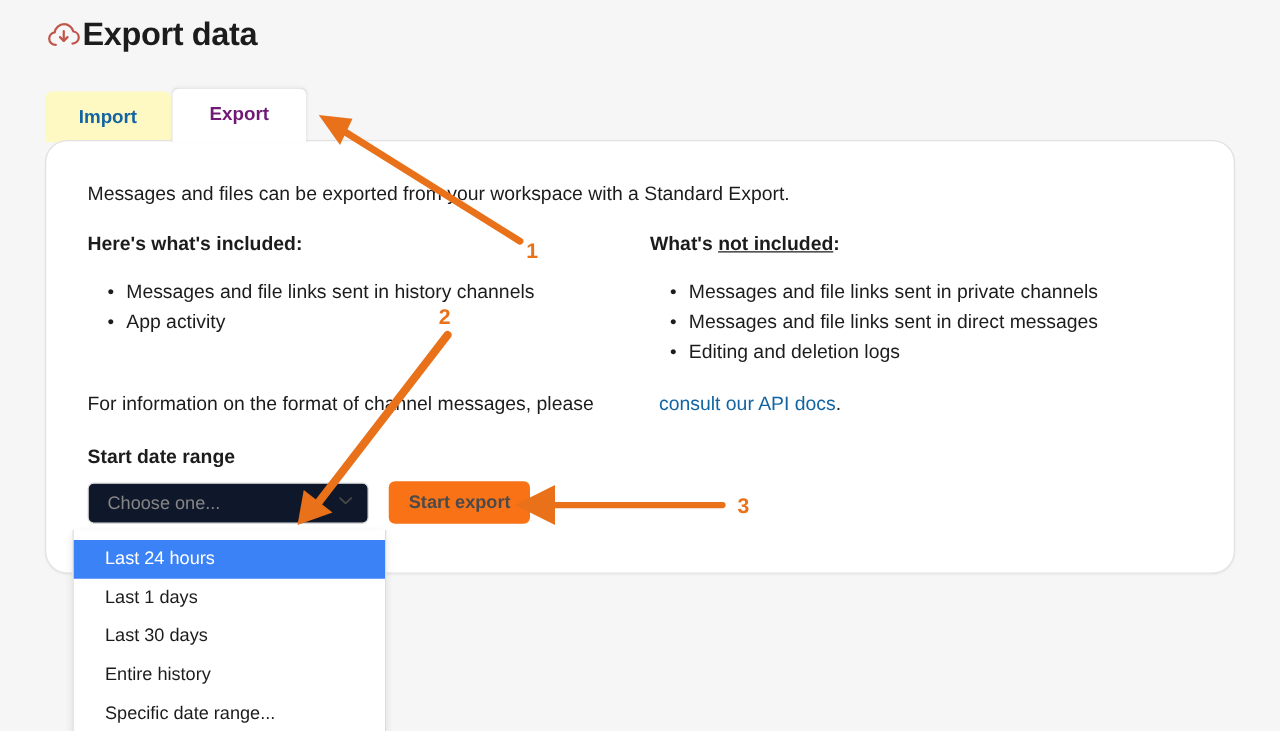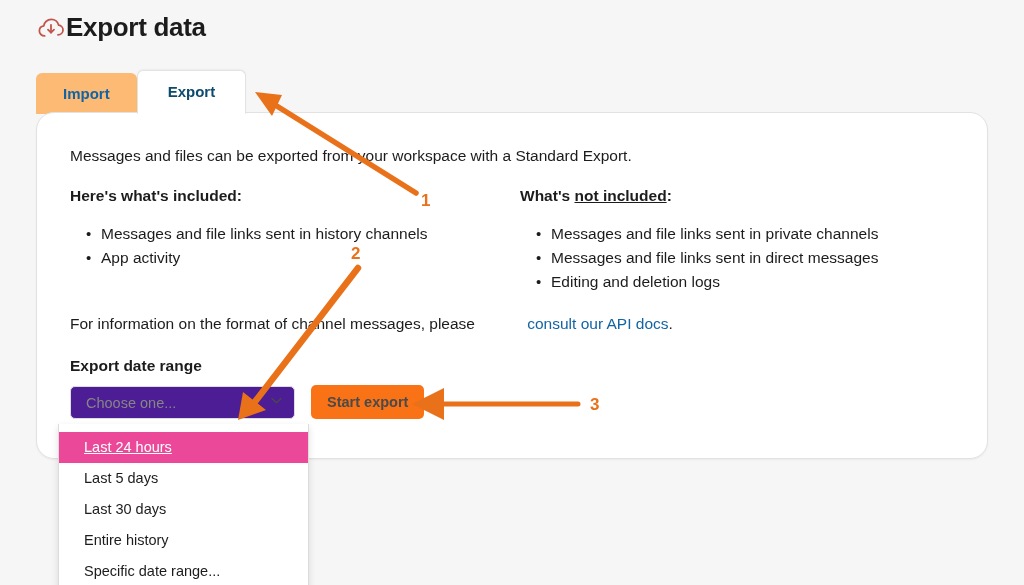--- a/index.html
+++ b/index.html
@@ -43,35 +43,35 @@
     left: 36px;
     top: 68px;
     display: flex;
     align-items: flex-end;
     height: 46px;
   }
   .tab {
     font-size: 15px;
     padding: 12px 26px 13px 26px;
     line-height: 1;
-    background: #fdba74;
+    background: #fef9c3;
     border: 1px solid transparent;
     border-bottom: none;
     border-radius: 6px 6px 0 0;
     position: relative;
     cursor: pointer;
     white-space: nowrap;
   }
   .tab.inactive {
     color: #1264a3;
     font-weight: bold;
   }
   .tab.active {
     background: #ffffff;
-    color: #0c4a6e;
+    color: #701a75;
     font-weight: bold;
     border-color: #e2e2e2;
     border-bottom: 1px solid #ffffff;
     padding: 13px 30px 14px 30px;
     z-index: 3;
     box-shadow: 0 -1px 2px rgba(0,0,0,0.04);
   }
 
   
   .card {
@@ -157,21 +157,21 @@
     color: #1d1c1d;
   }
 
   
   .select-box {
     position: absolute;
     left: 33px;
     top: 273px;
     width: 225px;
     height: 33px;
-    background: #4c1d95;
+    background: #0f172a;
     border: 1px solid #dddddd;
     border-radius: 5px;
     display: flex;
     align-items: center;
     padding: 0 10px 0 15px;
     box-sizing: border-box;
     cursor: pointer;
     z-index: 4;
   }
   .select-placeholder {
@@ -219,23 +219,22 @@
   }
   .dropdown-item {
     font-size: 14.5px;
     color: #1d1c1d;
     padding: 6px 0 6px 25px;
     line-height: 19px;
     cursor: pointer;
     white-space: nowrap;
   }
   .dropdown-item.selected {
-    background: #ec4899;
+    background: #3b82f6;
     color: #ffffff;
-    text-decoration: underline;
   }
 
   
   .annotations {
     position: absolute;
     left: 0;
     top: 0;
     width: 1024px;
     height: 585px;
     pointer-events: none;
@@ -288,37 +287,37 @@
       <ul class="bullets">
         <li>Messages and file links sent in private channels</li>
         <li>Messages and file links sent in direct messages</li>
         <li>Editing and deletion logs</li>
       </ul>
     </div>
   </div>
 
   <div class="api-line"><span>For information on the format of channel messages, please </span><a class="api-link">consult our API docs</a><span>.</span></div>
 
-  <div class="field-label">Export date range</div>
+  <div class="field-label">Start date range</div>
 
   <div class="select-box">
     <span class="select-placeholder">Choose one...</span>
     <span>
       <svg class="chevron" viewBox="0 0 16 16" fill="none">
         <path d="M3.2 5.8 8 10.4l4.8-4.6" stroke="#4a4a4a" stroke-width="1.4" stroke-linecap="round" stroke-linejoin="round"></path>
       </svg>
     </span>
   </div>
 
   <button class="start-export-btn">Start export</button>
 </div>
 
 <div class="dropdown-menu">
   <div class="dropdown-item selected">Last 24 hours</div>
-  <div class="dropdown-item">Last 5 days</div>
+  <div class="dropdown-item">Last 1 days</div>
   <div class="dropdown-item">Last 30 days</div>
   <div class="dropdown-item">Entire history</div>
   <div class="dropdown-item">Specific date range...</div>
 </div>
 
 <svg class="annotations" viewBox="0 0 1024 585">
 
   <g>
     <line x1="416" y1="193" x2="272" y2="103" stroke="#e8711a" stroke-width="5.5" stroke-linecap="round"></line>
     <polygon points="255,92 282,95 272,116" fill="#e8711a"></polygon>

